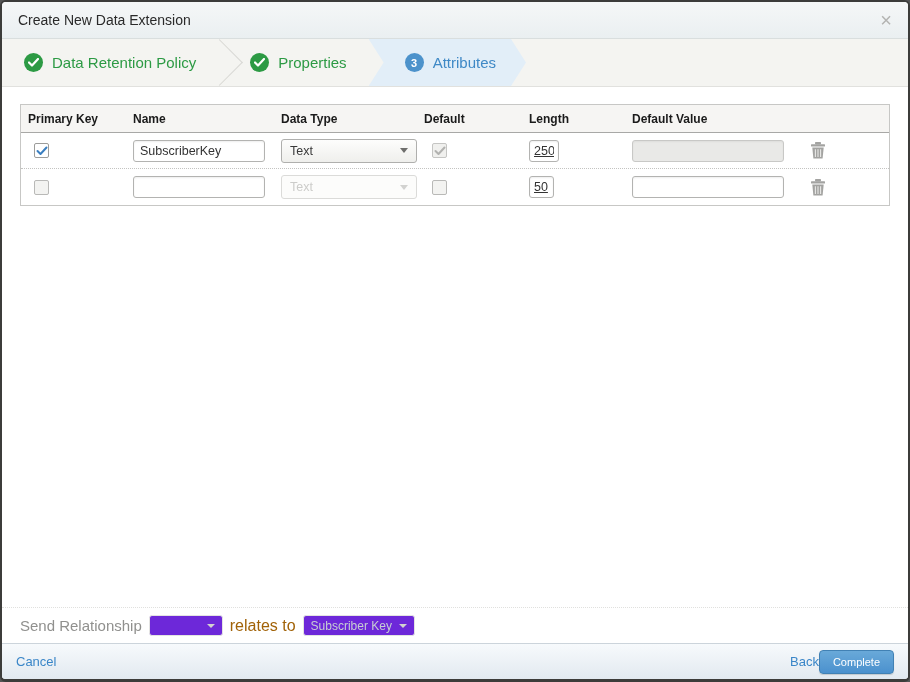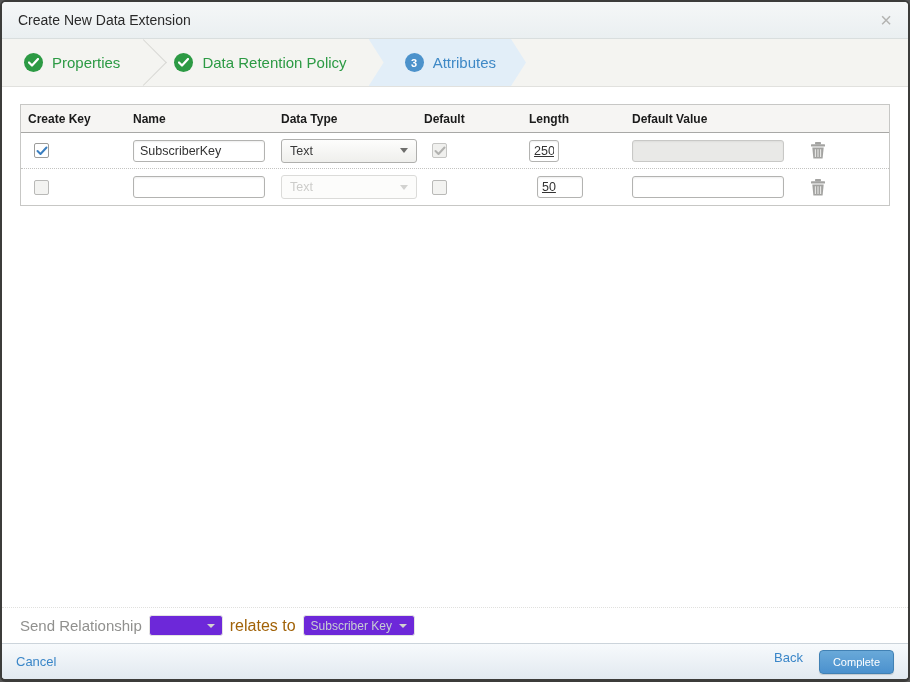--- a/index.html
+++ b/index.html
@@ -79,21 +79,21 @@
   .ckbox.disabled { background:#f0f0ee; border-color:#c5c5c3; cursor:default; }
   .ckbox svg { display:block; }
   
   .txt-input {
     height:22px; border:1px solid #b3b3b1; border-radius:3px;
     font-family:"Liberation Sans", sans-serif; font-size:12.5px; color:#333;
     padding:0 6px; box-shadow:inset 0 1px 2px rgba(0,0,0,0.07); background:#fff;
   }
   .name-input { width:132px; }
   .len-input { width:30px; padding:0 4px;text-decoration:underline; }
-  .len-input.small { width:46px;margin-left:8px; }
+  .len-input.small { width:25px; }
   .def-input { width:152px; }
   .def-input.disabled { background:#e9e9e7; border-color:#c8c8c6; box-shadow:inset 0 1px 2px rgba(0,0,0,0.05); }
   
   .selectbox {
     width:150px; height:24px; border:1px solid #afafad; border-radius:3px;
     background:linear-gradient(180deg,#fdfdfc,#efefec);
     display:flex; align-items:center; padding:0 8px; cursor:pointer;
     font-size:12.5px; color:#3a3a3a;
   }
   .selectbox .caret {
@@ -126,69 +126,69 @@
   }
   .mini-select.empty { width:74px; justify-content:flex-end; }
   
   .footer {
     height:36px; flex:0 0 36px;
     background:linear-gradient(180deg,#f7fafc,#e2e9f0);
     border-top:1px solid #ccd4db;
     display:flex; align-items:center; padding:0 14px;
   }
   .link { font-size:13px; color:#3a86c8; cursor:pointer; }
-  .footer .right { margin-left:auto; display:flex; gap:16px; }
+  .footer .right { margin-left:auto; display:flex; align-items:center; }
   .btn-primary {
     height:24px; padding:0 13px; border:1px solid #4181b4; border-radius:4px;
     background:linear-gradient(180deg,#69a9d9,#4b91ce);
     color:#fff; font-size:11px; display:flex; align-items:center; cursor:pointer;
     box-shadow:0 1px 1px rgba(0,0,0,0.15);
   }
 </style>
 </head>
 <body>
 
 <div class="modal">
 
   <div class="titlebar">
     <span class="title">Create New Data Extension</span>
     <span class="close-x">×</span>
   </div>
 
   <div class="wizardbar">
+    <div class="step complete">
+      <span class="badge green">
+        <svg width="11" height="9" viewBox="0 0 11 9">
+            <path d="M1 4.5 L4 7.5 L10 1" stroke="#fff" stroke-width="2.2" fill="none" stroke-linecap="round" stroke-linejoin="round"></path>
+          </svg>
+      </span>
+      <span class="step-label">Data Retention Policy</span>
+      <span class="sep"></span>
+    </div>
     <div class="step complete">
       <span class="badge green">
         <svg width="11" height="9" viewBox="0 0 11 9">
             <path d="M1 4.5 L4 7.5 L10 1" stroke="#fff" stroke-width="2.2" fill="none" stroke-linecap="round" stroke-linejoin="round"></path>
           </svg>
       </span>
       <span class="step-label">Properties</span>
       <span class="sep"></span>
     </div>
-    <div class="step complete">
-      <span class="badge green">
-        <svg width="11" height="9" viewBox="0 0 11 9">
-            <path d="M1 4.5 L4 7.5 L10 1" stroke="#fff" stroke-width="2.2" fill="none" stroke-linecap="round" stroke-linejoin="round"></path>
-          </svg>
-      </span>
-      <span class="step-label">Data Retention Policy</span>
-      <span class="sep"></span>
-    </div>
     <div class="step active">
       <span class="badge blue">3</span>
       <span class="step-label">Attributes</span>
     </div>
   </div>
 
   <div class="content">
 
     <div class="attr-table">
 
       <div class="trow thead">
-        <div class="th">Create Key</div>
+        <div class="th">Primary Key</div>
         <div class="th">Name</div>
         <div class="th">Data Type</div>
         <div class="th">Default</div>
         <div class="th">Length</div>
         <div class="th">Default Value</div>
         <div class="th"></div>
       </div>
 
       <div class="trow tbody-row dotted">
         <div class="cell ckcell">

